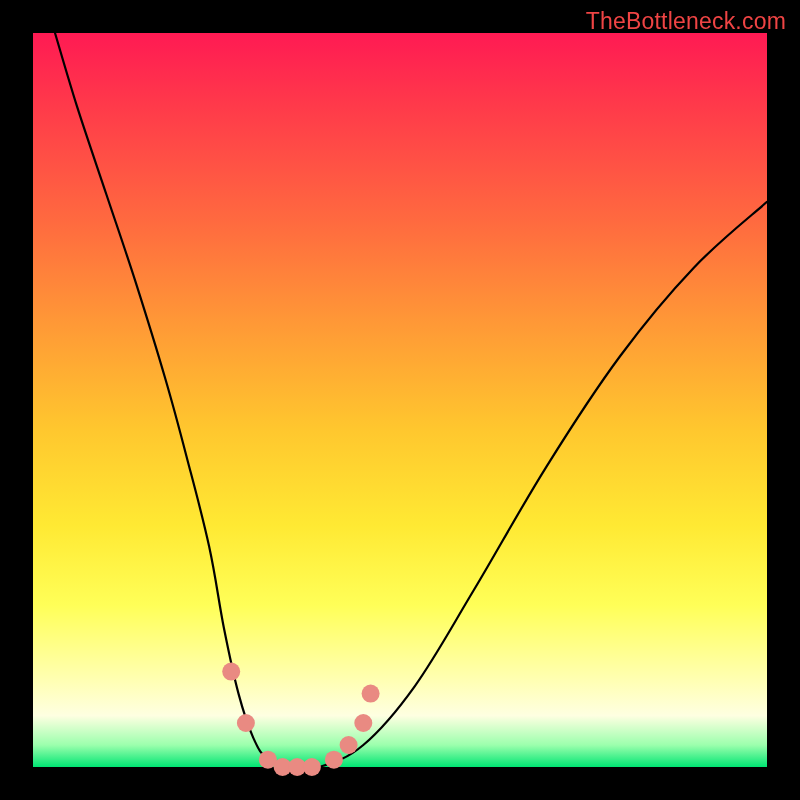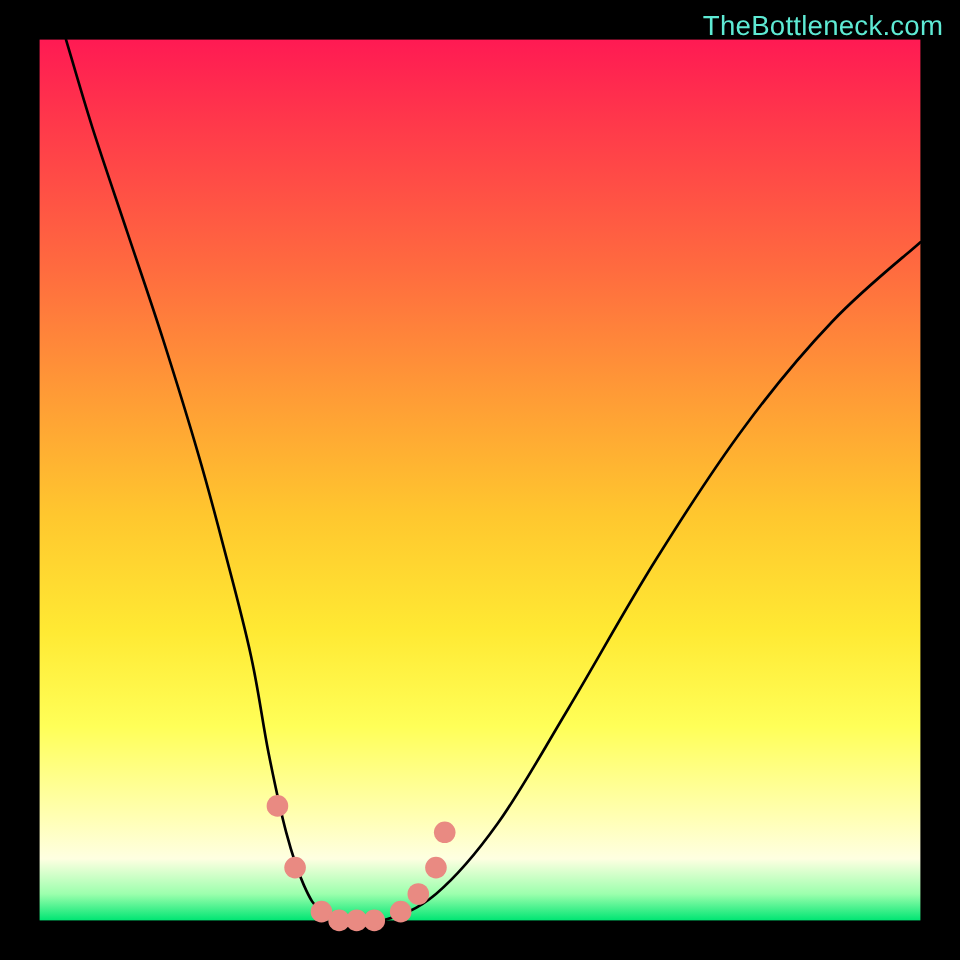--- a/index.html
+++ b/index.html
@@ -38,21 +38,21 @@
       #ffffb1 88%,
       #feffe1 93%,
       #9cffad 97%,
       #00e573 100%
     );
   }
   .watermark {
     position: absolute;
     top: 8px;
     right: 14px;
-    color: #5eead4;
+    color: #ef4444;
     font-size: 23px;
     font-weight: 400;
     letter-spacing: 0.2px;
     white-space: nowrap;
   }
   svg.curve {
     position: absolute;
     left: 0;
     top: 0;
     width: 734px;

